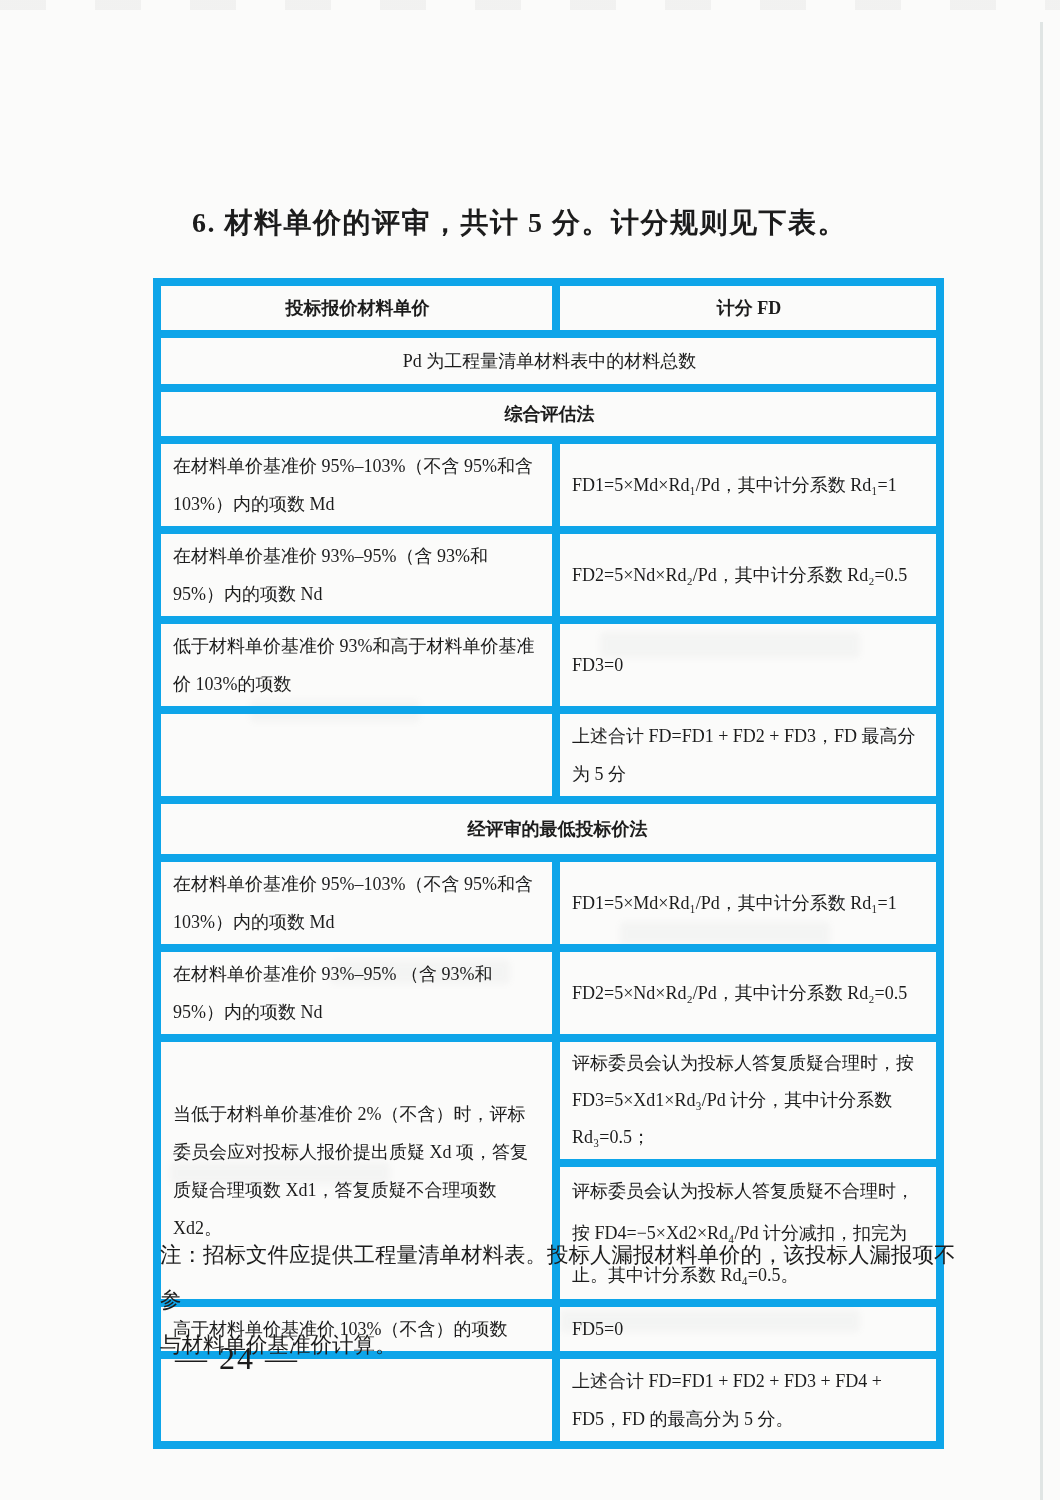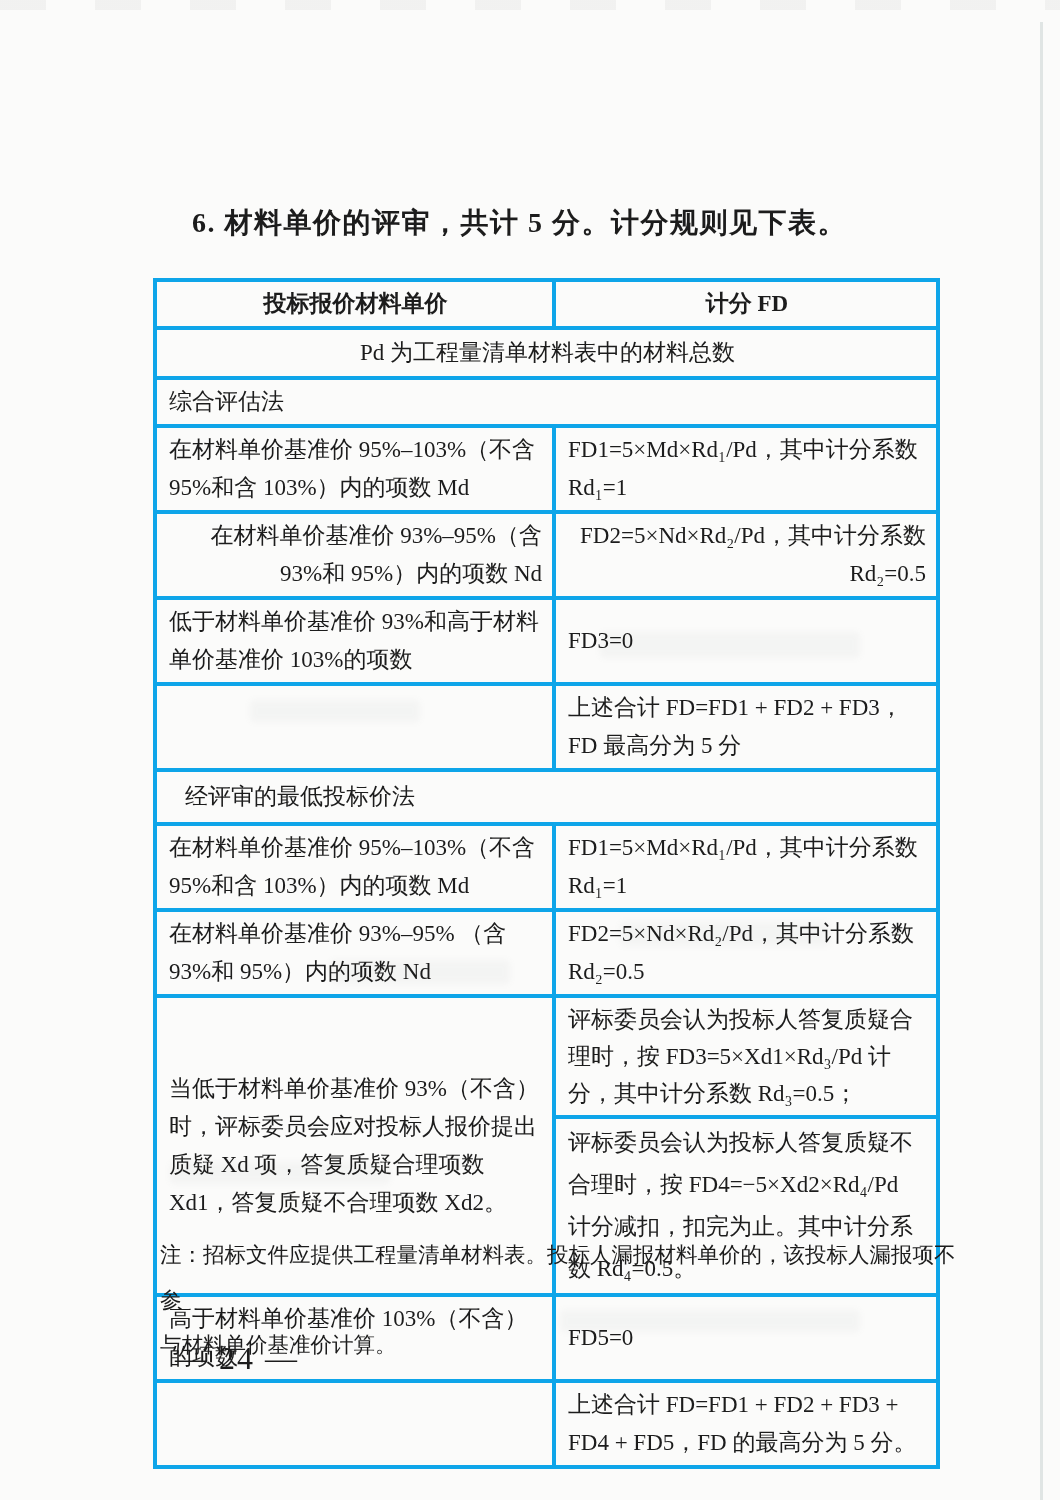--- a/index.html
+++ b/index.html
@@ -51,51 +51,51 @@
     position: absolute;
     left: 153px; top: 278px;
     width: 783px;
     border-collapse: collapse;
     table-layout: fixed;
     border: 3px solid #232323;
   }
   table.scoring col.c1 { width: 399px; }
   table.scoring col.c2 { width: 384px; }
   table.scoring td {
-    border: 4px solid #0ea5e9;
-    font-size: 23px;
+    border: 8px solid #0ea5e9;
+    font-size: 18px;
     line-height: 38px;
     vertical-align: middle;
     padding: 3px 10px 3px 12px;
     overflow: hidden;
     margin-left: 8px;
   }
   td.hdr {
     font-weight: bold;
     text-align: center;
     font-size: 22px;
     height: 32px;
     line-height: 32px;
   }
   td.span-center {
     text-align: center;
     height: 40px;
     line-height: 40px;
   }
   td.section-title {
-    font-weight: normal;
-    text-align: left;
+    font-weight: bold;
+    text-align: center;
     font-size: 22px;
     height: 36px;
     line-height: 36px;
   }
   td.crit { text-align: left; }
   td.formula { text-align: left; padding-left: 11px; }
   tr.h75 td { height: 69px; }
-  tr.h72 td { height: 66px; text-align: right; }
+  tr.h72 td { height: 66px; }
   tr.h73 td { height: 67px; }
   tr.h66 td { height: 60px; }
   tr.h50 td { height: 44px; padding-left: 28px; }
   tr.h76 td { height: 70px; }
   tr.h98 td.formula { height: 94px; line-height: 37px; }
   tr.h113 td.formula { height: 108px; line-height: 42px; }
   tr.h40 td { height: 36px; }
   tr.h70 td { height: 64px; }
   td.inquiry-crit { line-height: 51px; }
   .note {
@@ -175,21 +175,21 @@
     <td class="crit">在材料单价基准价 95%–103%（不含 95%和含 103%）内的项数 Md</td>
     <td class="formula">FD1=5×Md×Rd₁/Pd，其中计分系数 Rd₁=1</td>
   </tr>
 
   <tr class="h76">
     <td class="crit">在材料单价基准价 93%–95% （含 93%和 95%）内的项数 Nd</td>
     <td class="formula">FD2=5×Nd×Rd₂/Pd，其中计分系数 Rd₂=0.5</td>
   </tr>
 
   <tr class="h98">
-    <td class="crit inquiry-crit" rowspan="2">当低于材料单价基准价 93%（不含）时，评标委员会应对投标人报价提出质疑 Xd 项，答复质疑合理项数 Xd1，答复质疑不合理项数 Xd2。</td>
+    <td class="crit inquiry-crit" rowspan="2">当低于材料单价基准价 2%（不含）时，评标委员会应对投标人报价提出质疑 Xd 项，答复质疑合理项数 Xd1，答复质疑不合理项数 Xd2。</td>
     <td class="formula">评标委员会认为投标人答复质疑合理时，按 FD3=5×Xd1×Rd₃/Pd 计分，其中计分系数 Rd₃=0.5；</td>
   </tr>
 
   <tr class="h113">
     <td class="formula">评标委员会认为投标人答复质疑不合理时，按 FD4=−5×Xd2×Rd₄/Pd 计分减扣，扣完为止。其中计分系数 Rd₄=0.5。</td>
   </tr>
 
   <tr class="h40">
     <td class="crit">高于材料单价基准价 103%（不含）的项数</td>
     <td class="formula">FD5=0</td>

